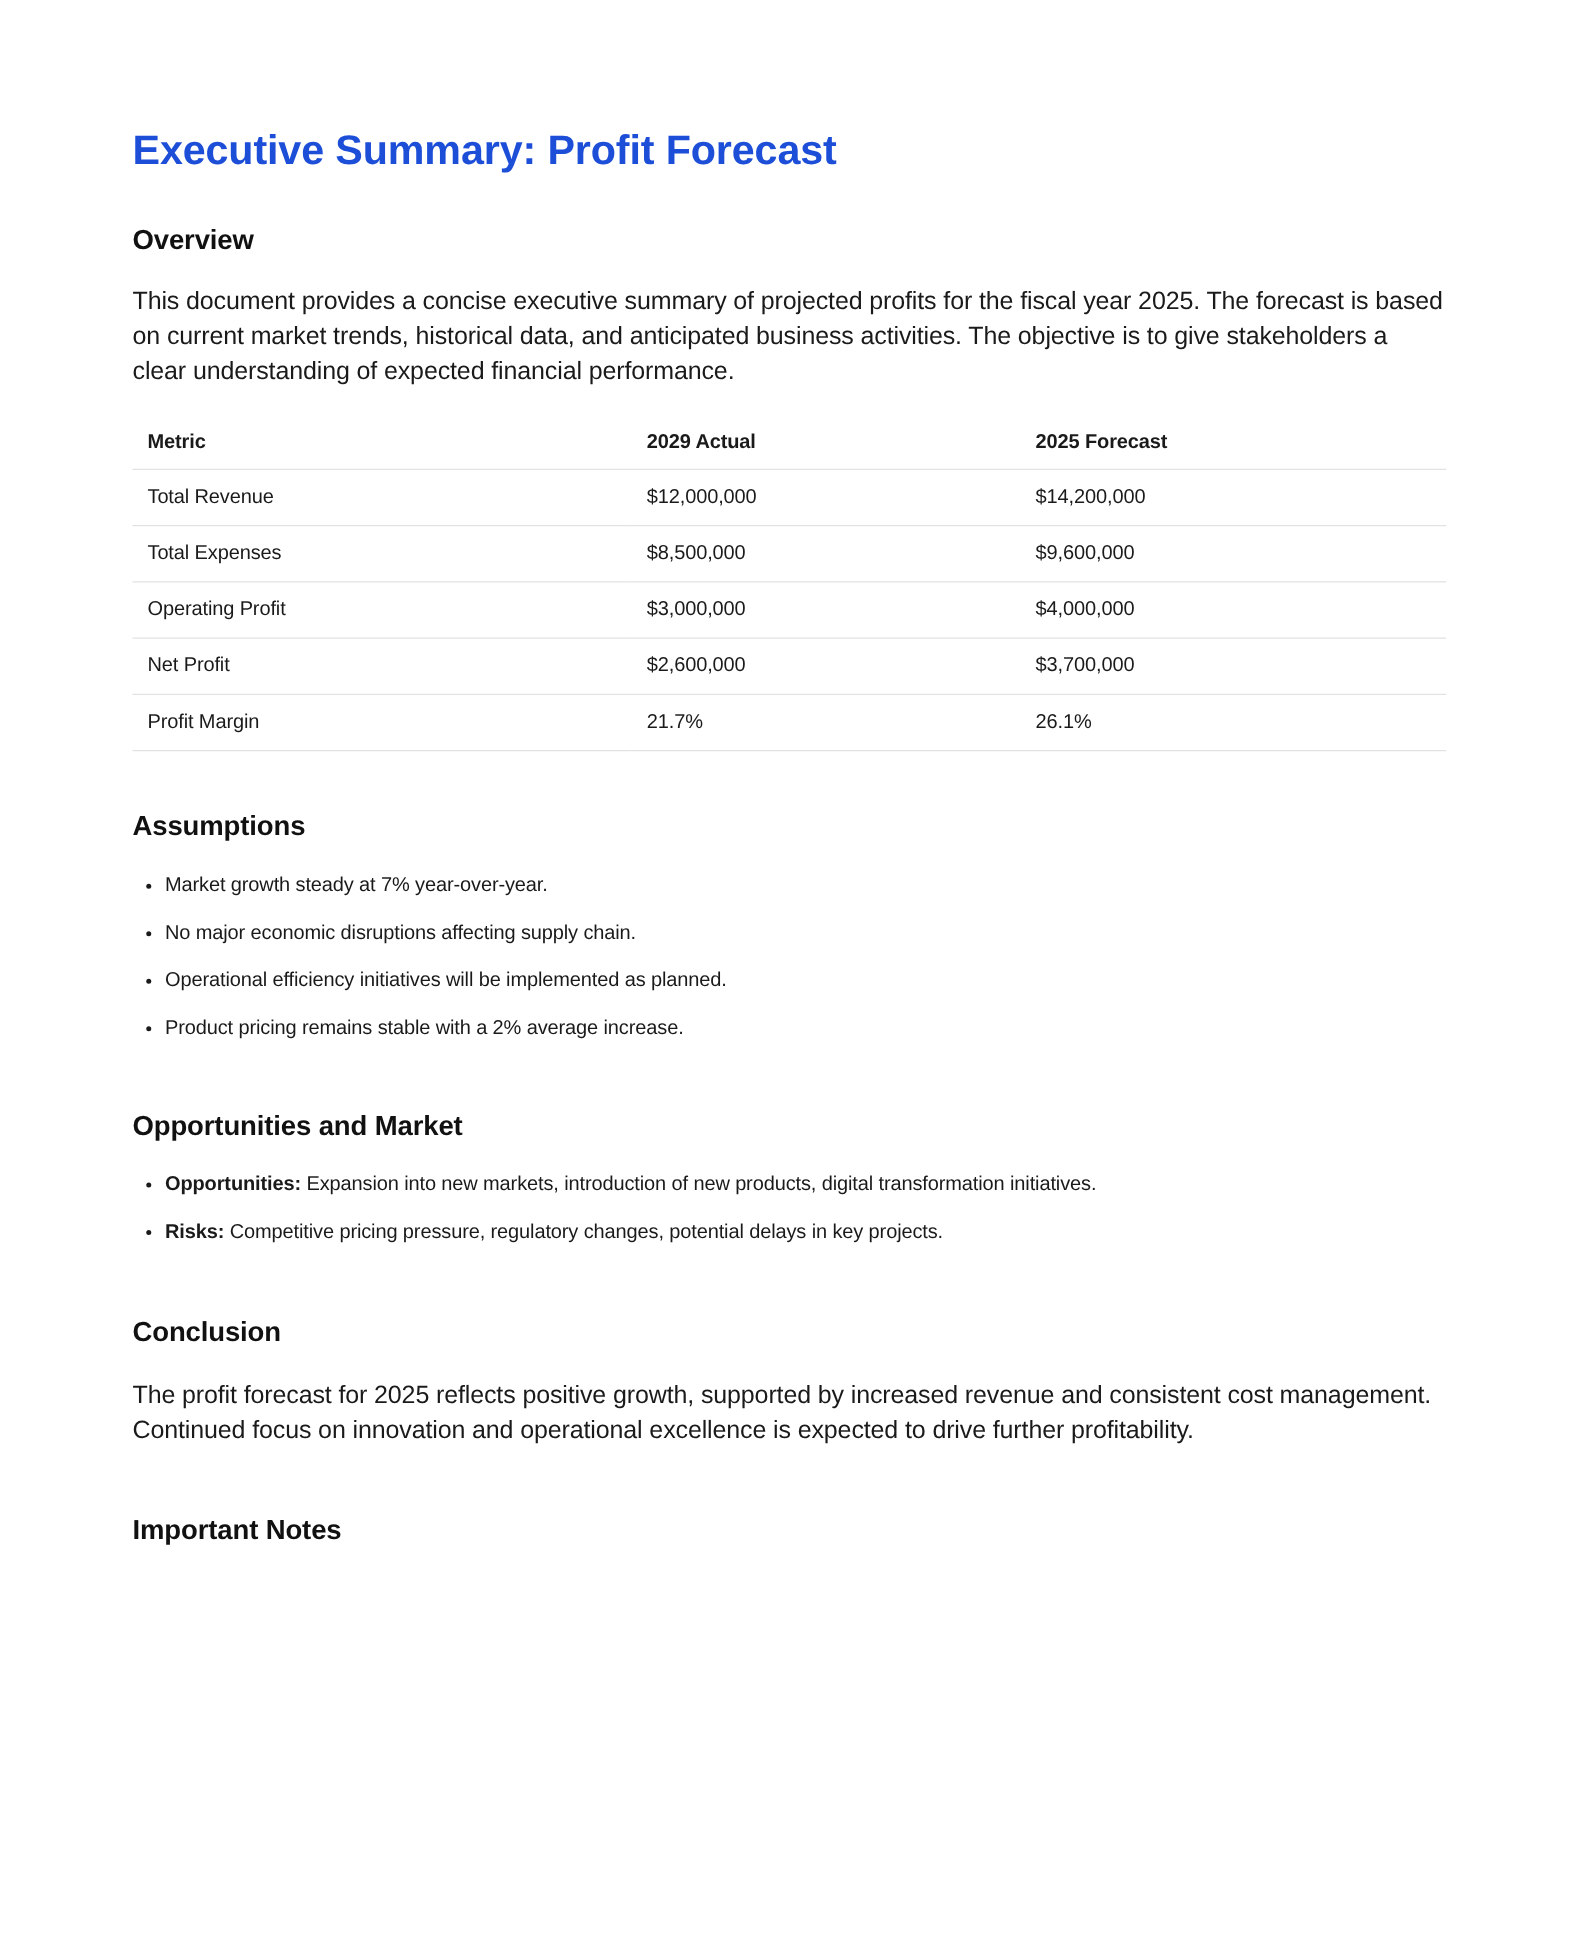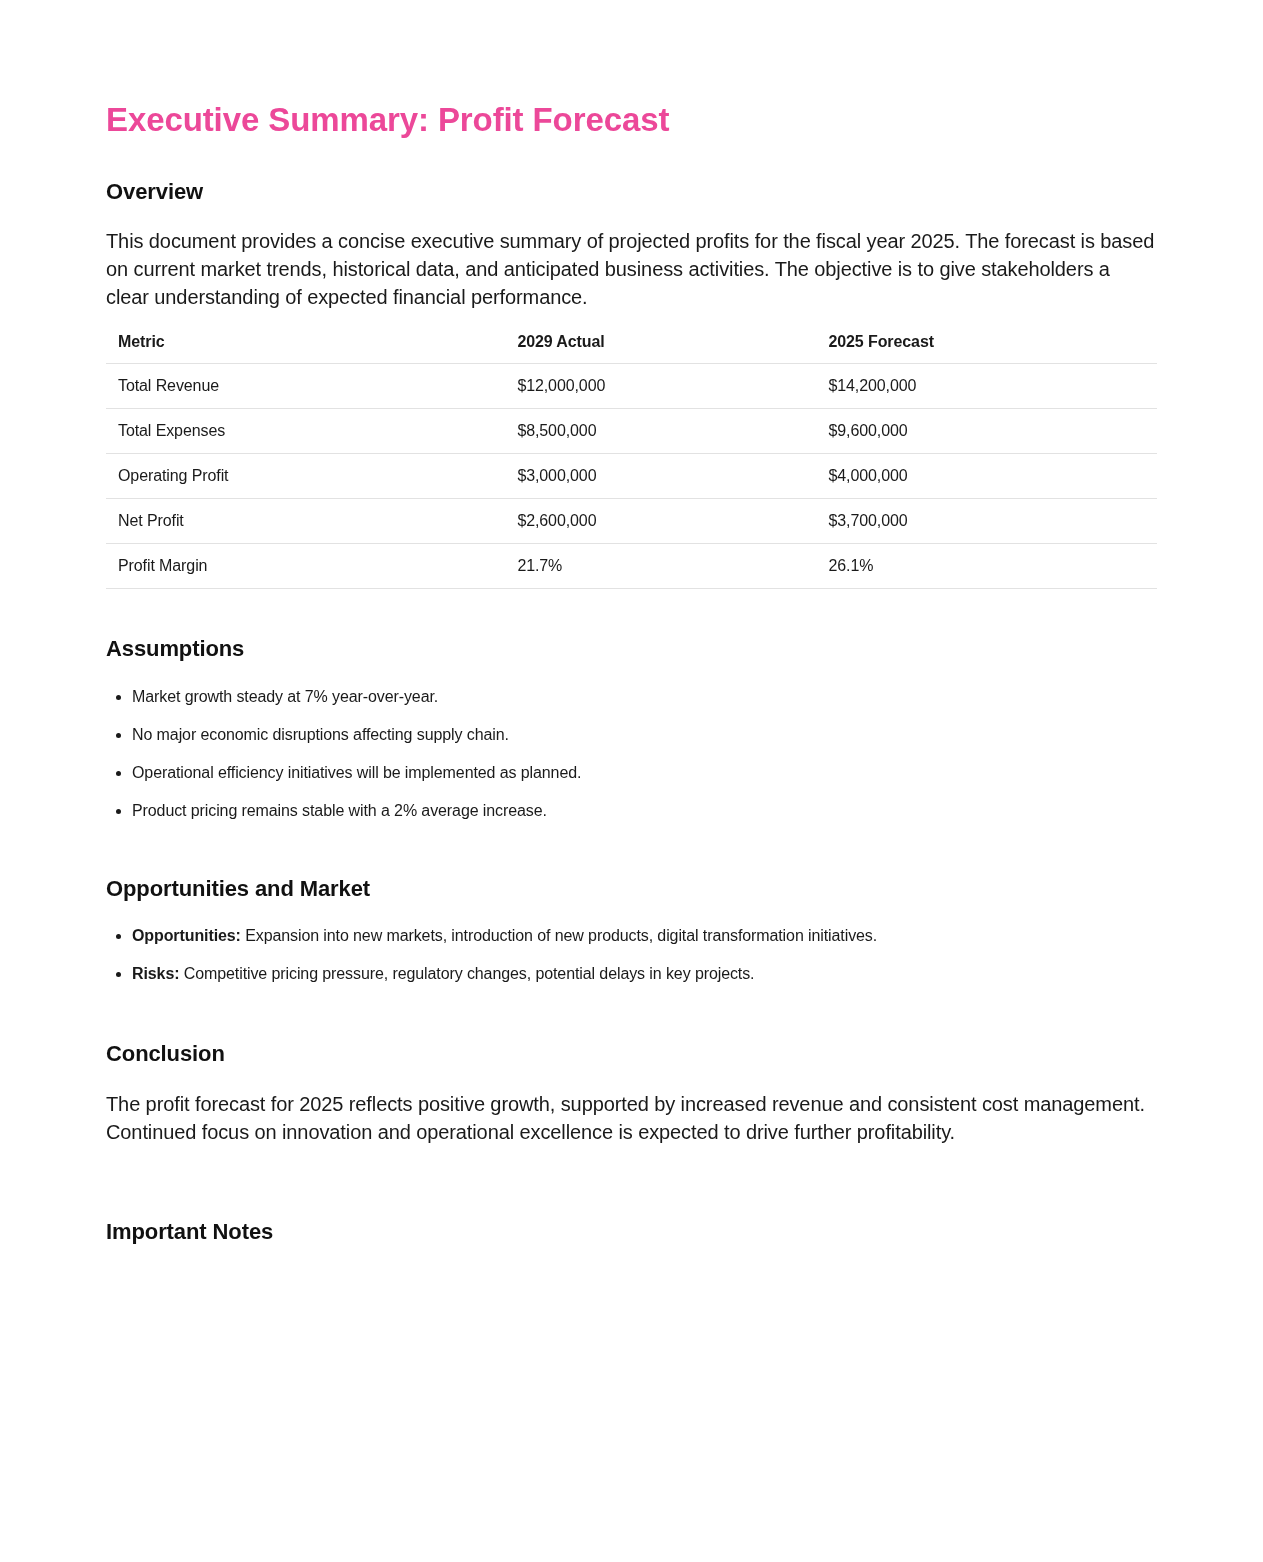--- a/index.html
+++ b/index.html
@@ -12,46 +12,46 @@
     font-family: "Liberation Sans", sans-serif;
     letter-spacing: -0.1px;
   }
   .page { padding: 100px 106px 0 106px; }
 
   h1 {
     font-size: 33px;
     line-height: 1.2;
     font-weight: 700;
     margin: 0;
-    color: #ec4899;
+    color: #1d4ed8;
   }
   h2 {
     font-size: 22px;
     line-height: 1.25;
     font-weight: 700;
     margin: 0;
     color: #111111;
   }
   .h2-overview    { margin-top: 38px; }
   .h2-metrics     { margin-top: 42px; }
   .h2-assumptions { margin-top: 46px; }
   .h2-opps        { margin-top: 50px; }
   .h2-conclusion  { margin-top: 52px; }
-  .h2-notes       { margin-top: 72px; }
+  .h2-notes       { margin-top: 52px; }
 
   .body-text {
     font-size: 20px;
     line-height: 28px;
     margin: 22px 0 0 0;
   }
 
   table.metrics-table {
     width: 100%;
     border-collapse: collapse;
-    margin-top: 14px;
+    margin-top: 26px;
     font-size: 16px;
     table-layout: fixed;
   }
   .metrics-table th,
   .metrics-table td {
     text-align: left;
     border-bottom: 1px solid #e2e2e2;
     padding: 13px 12px;
   }
   .metrics-table th {

